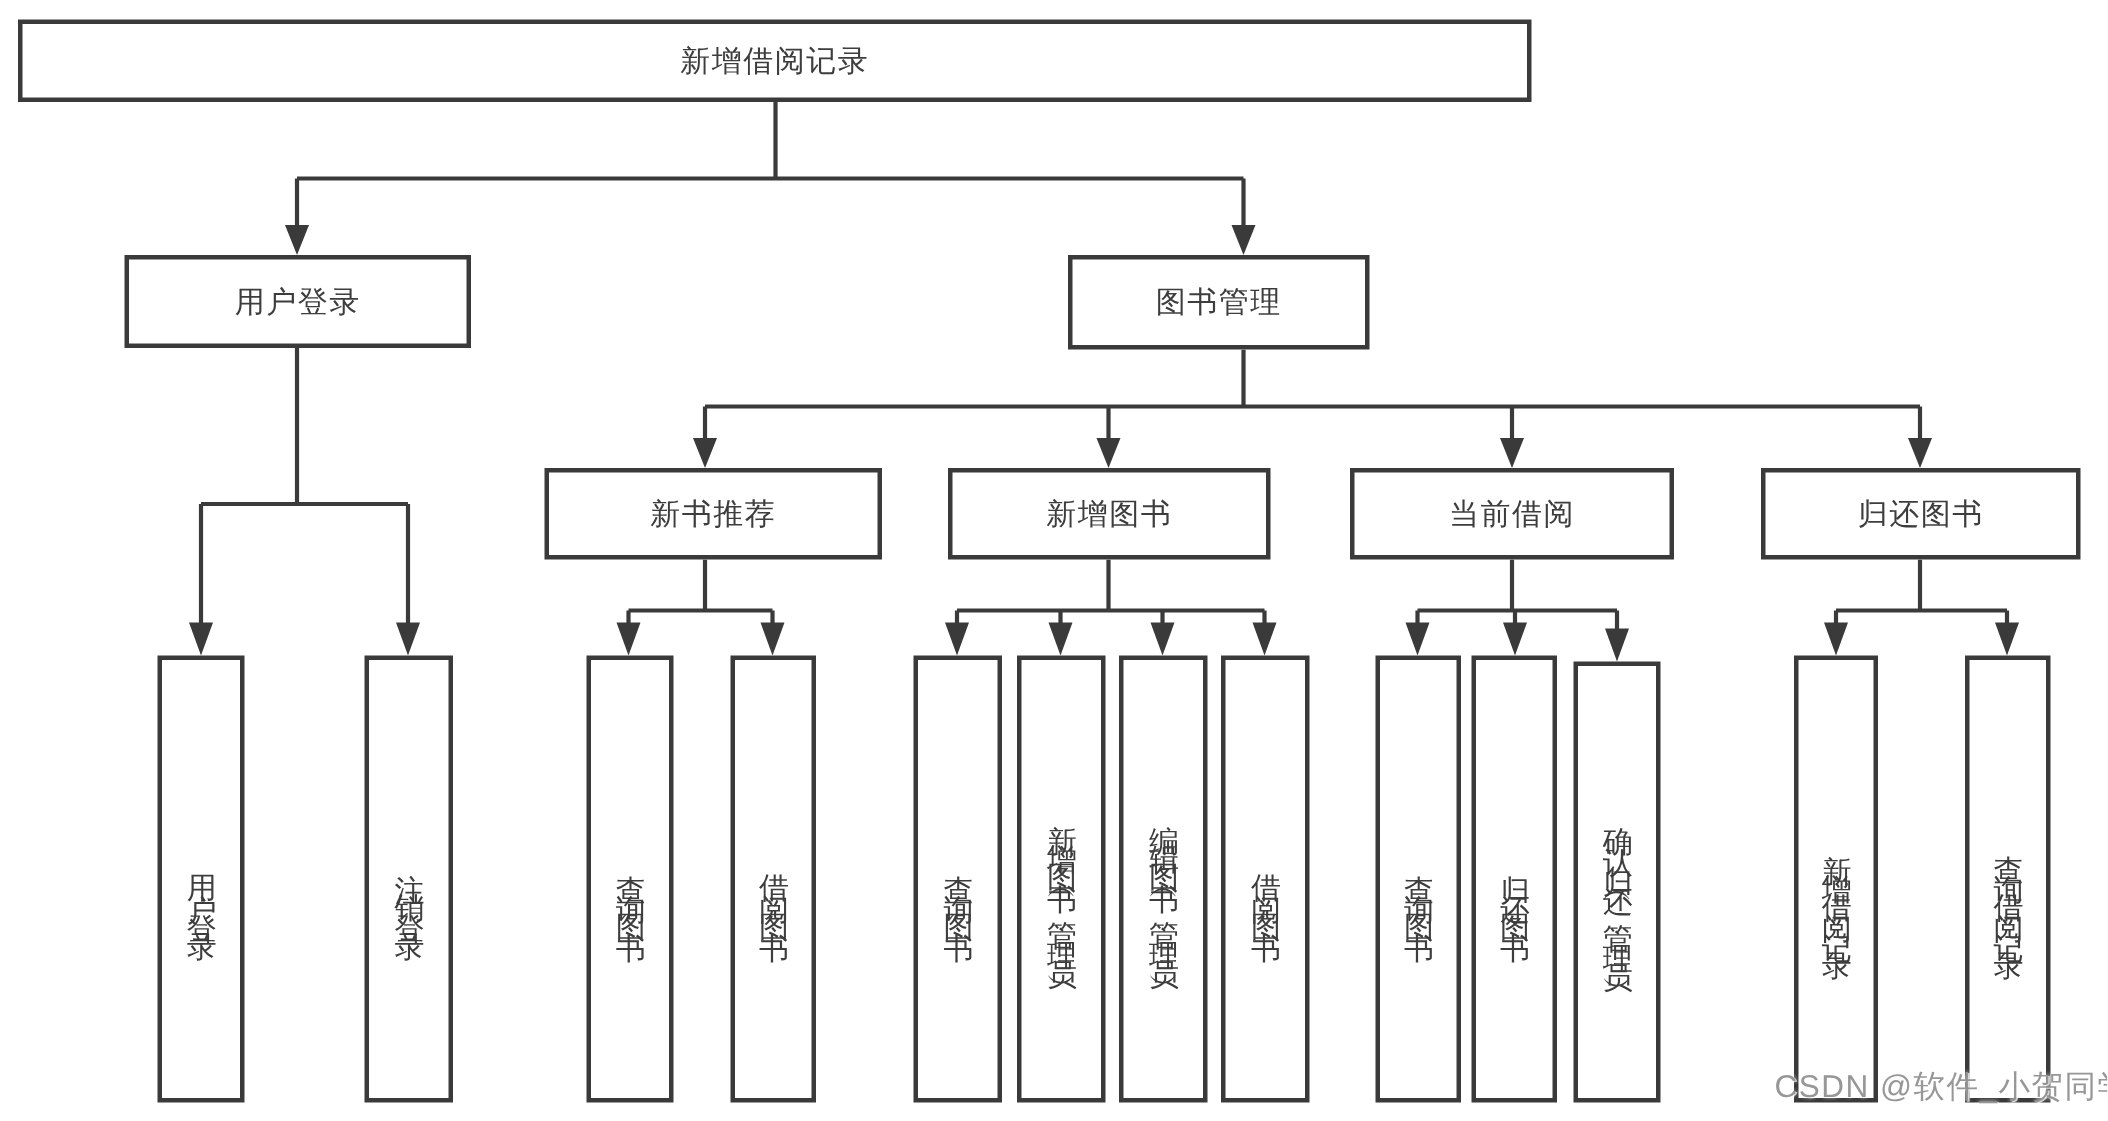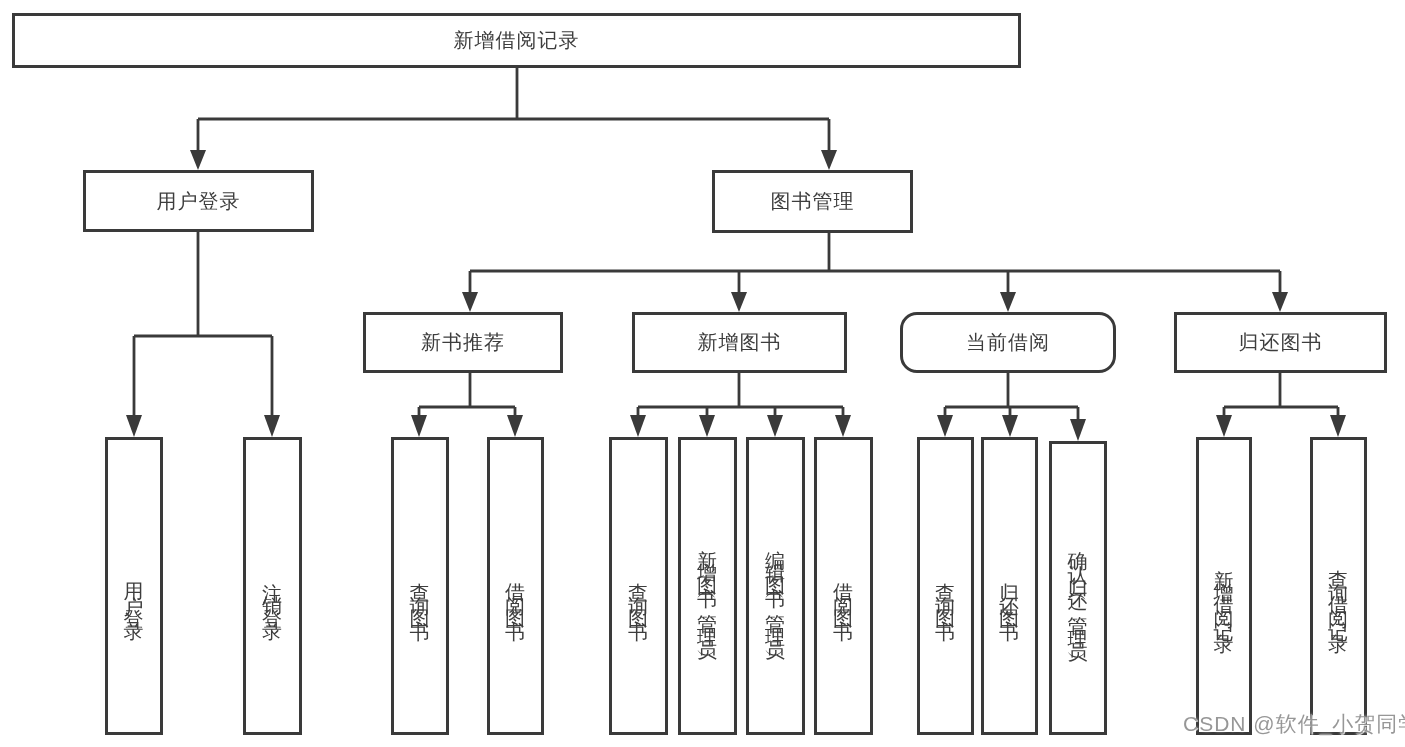--- a/index.html
+++ b/index.html
@@ -47,23 +47,23 @@
     font-size: 20px;
     line-height: 1;
     letter-spacing: 13px;
     margin-bottom: -13px;
     white-space: nowrap;
   }
   
   #n-root           { left: 12px;   top: 13px;  width: 1009px; height: 55px; }
   #n-user-login     { left: 83px;   top: 170px; width: 231px;  height: 62px; }
   #n-book-mgmt      { left: 712px;  top: 170px; width: 201px;  height: 63px; }
-  #n-new-book       { left: 363px;  top: 312px; width: 200px;  height: 61px; }
+  #n-new-book       { left: 363px;  top: 312px; width: 225px;  height: 61px; }
   #n-book-borrow    { left: 632px;  top: 312px; width: 215px;  height: 61px; }
-  #n-current-borrow { left: 900px;  top: 312px; width: 216px;  height: 61px; border-radius: 17px; }
+  #n-current-borrow { left: 900px;  top: 312px; width: 216px;  height: 61px; }
   #n-borrow-record  { left: 1174px; top: 312px; width: 213px;  height: 61px; }
   
   #l-u1  { left: 105px;  top: 437px; width: 58px; height: 298px; }
   #l-u2  { left: 243px;  top: 437px; width: 59px; height: 298px; }
   #l-nb1 { left: 391px;  top: 437px; width: 58px; height: 298px; }
   #l-nb2 { left: 487px;  top: 437px; width: 57px; height: 298px; }
   #l-bb1 { left: 609px;  top: 437px; width: 59px; height: 298px; }
   #l-bb2 { left: 678px;  top: 437px; width: 59px; height: 298px; }
   #l-bb3 { left: 746px;  top: 437px; width: 59px; height: 298px; }
   #l-bb4 { left: 814px;  top: 437px; width: 59px; height: 298px; }

